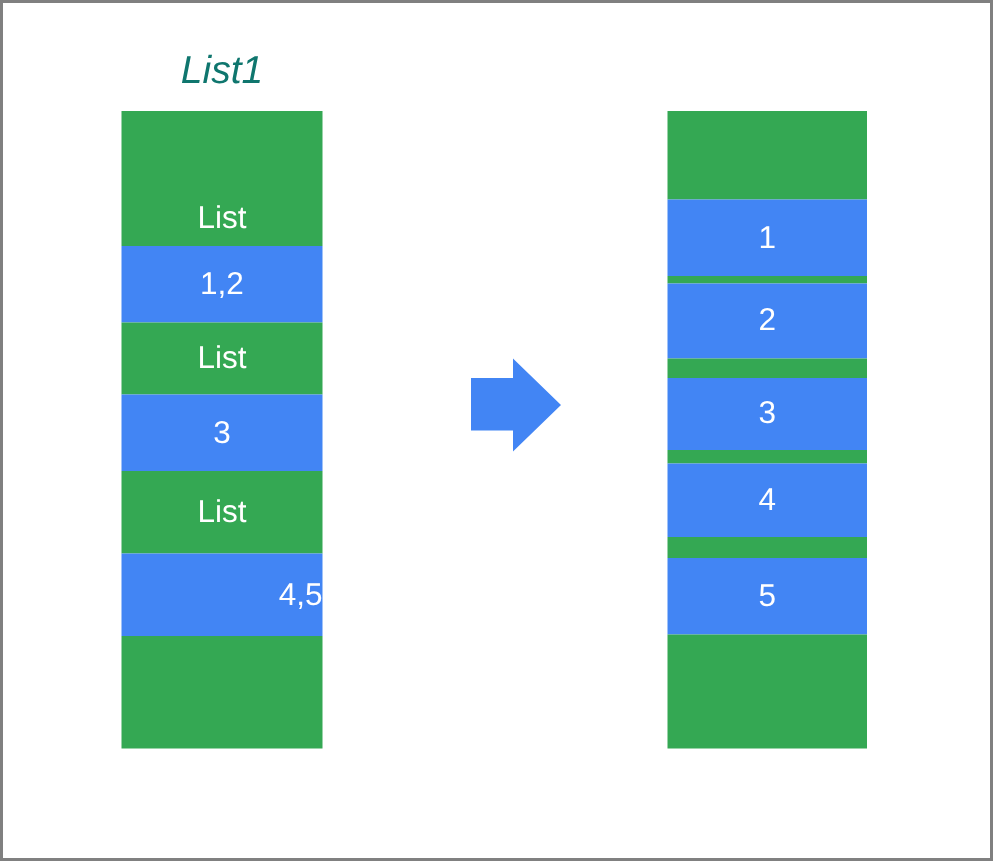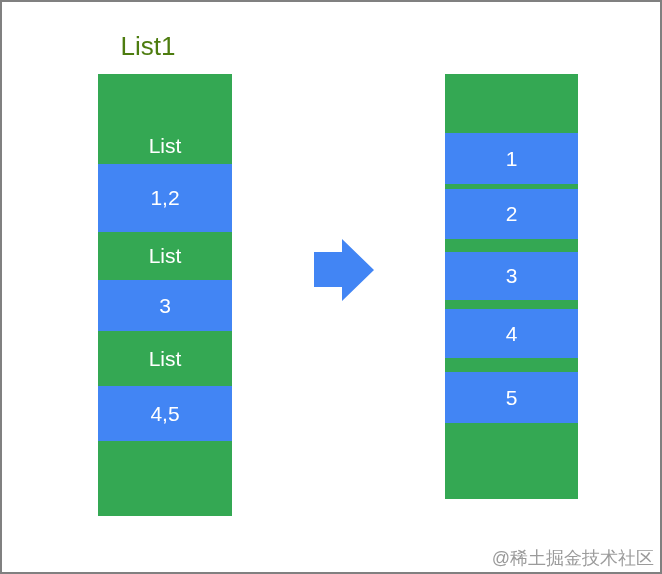--- a/index.html
+++ b/index.html
@@ -17,32 +17,33 @@
     border: 2px solid #808080;
     overflow: hidden;
   }
   .col-title {
     position: absolute;
     top: 30px;
     height: 28px;
     line-height: 28px;
     text-align: center;
     font-size: 26px;
-    color: #4d7c0f;
+    color: #0f766e;
+    font-style: italic;
   }
   .title-left  { left: 79px;  width: 134px; }
   .title-right { left: 443px; width: 133px; }
   .list-column {
     position: absolute;
     top: 72px;
     height: 425px;
     display: flex;
     flex-direction: column;
   }
-  .column-left  { left: 96px;  width: 134px; }
+  .column-left  { left: 79px;  width: 134px; }
   .column-right { left: 443px; width: 133px; }
   .segment {
     width: 100%;
     display: flex;
     align-items: center;
     justify-content: center;
     color: #ffffff;
     font-size: 21px;
     flex: 0 0 auto;
     box-sizing: border-box;
@@ -84,33 +85,33 @@
 
 <div class="canvas">
 
   <div class="col-title title-left">List1</div>
 
 
   <div class="list-column column-left">
       <div class="segment green align-bottom" style="height: 90px;">
         <span>List</span>
       </div>
-      <div class="segment blue" style="height: 68px;">
+      <div class="segment blue" style="height: 51px;">
         <span>1,2</span>
       </div>
       <div class="segment green" style="height: 48px;">
         <span>List</span>
       </div>
       <div class="segment blue" style="height: 51px;">
         <span>3</span>
       </div>
       <div class="segment green" style="height: 55px;">
         <span>List</span>
       </div>
-      <div class="segment blue" style="height: 55px;">
+      <div class="segment blue" style="height: 55px; justify-content: flex-end;">
         <span>4,5</span>
       </div>
       <div class="segment green" style="height: 75px;"></div>
     </div>
 
   <div class="arrow">
     <svg width="60" height="64" viewBox="0 0 60 64" xmlns="http://www.w3.org/2000/svg">
       <path d="M0,14 L28,14 L28,1 L60,32 L28,63 L28,49 L0,49 Z"></path>
     </svg>
   </div>
@@ -133,15 +134,14 @@
         <span>4</span>
       </div>
       <div class="segment green" style="height: 14px;"></div>
       <div class="segment blue" style="height: 51px;">
         <span>5</span>
       </div>
       <div class="segment green" style="height: 76px;"></div>
     </div>
 
 
-  <div class="wm-community">@稀土掘金技术社区</div>
 
 </div>
 
 </body></html>

